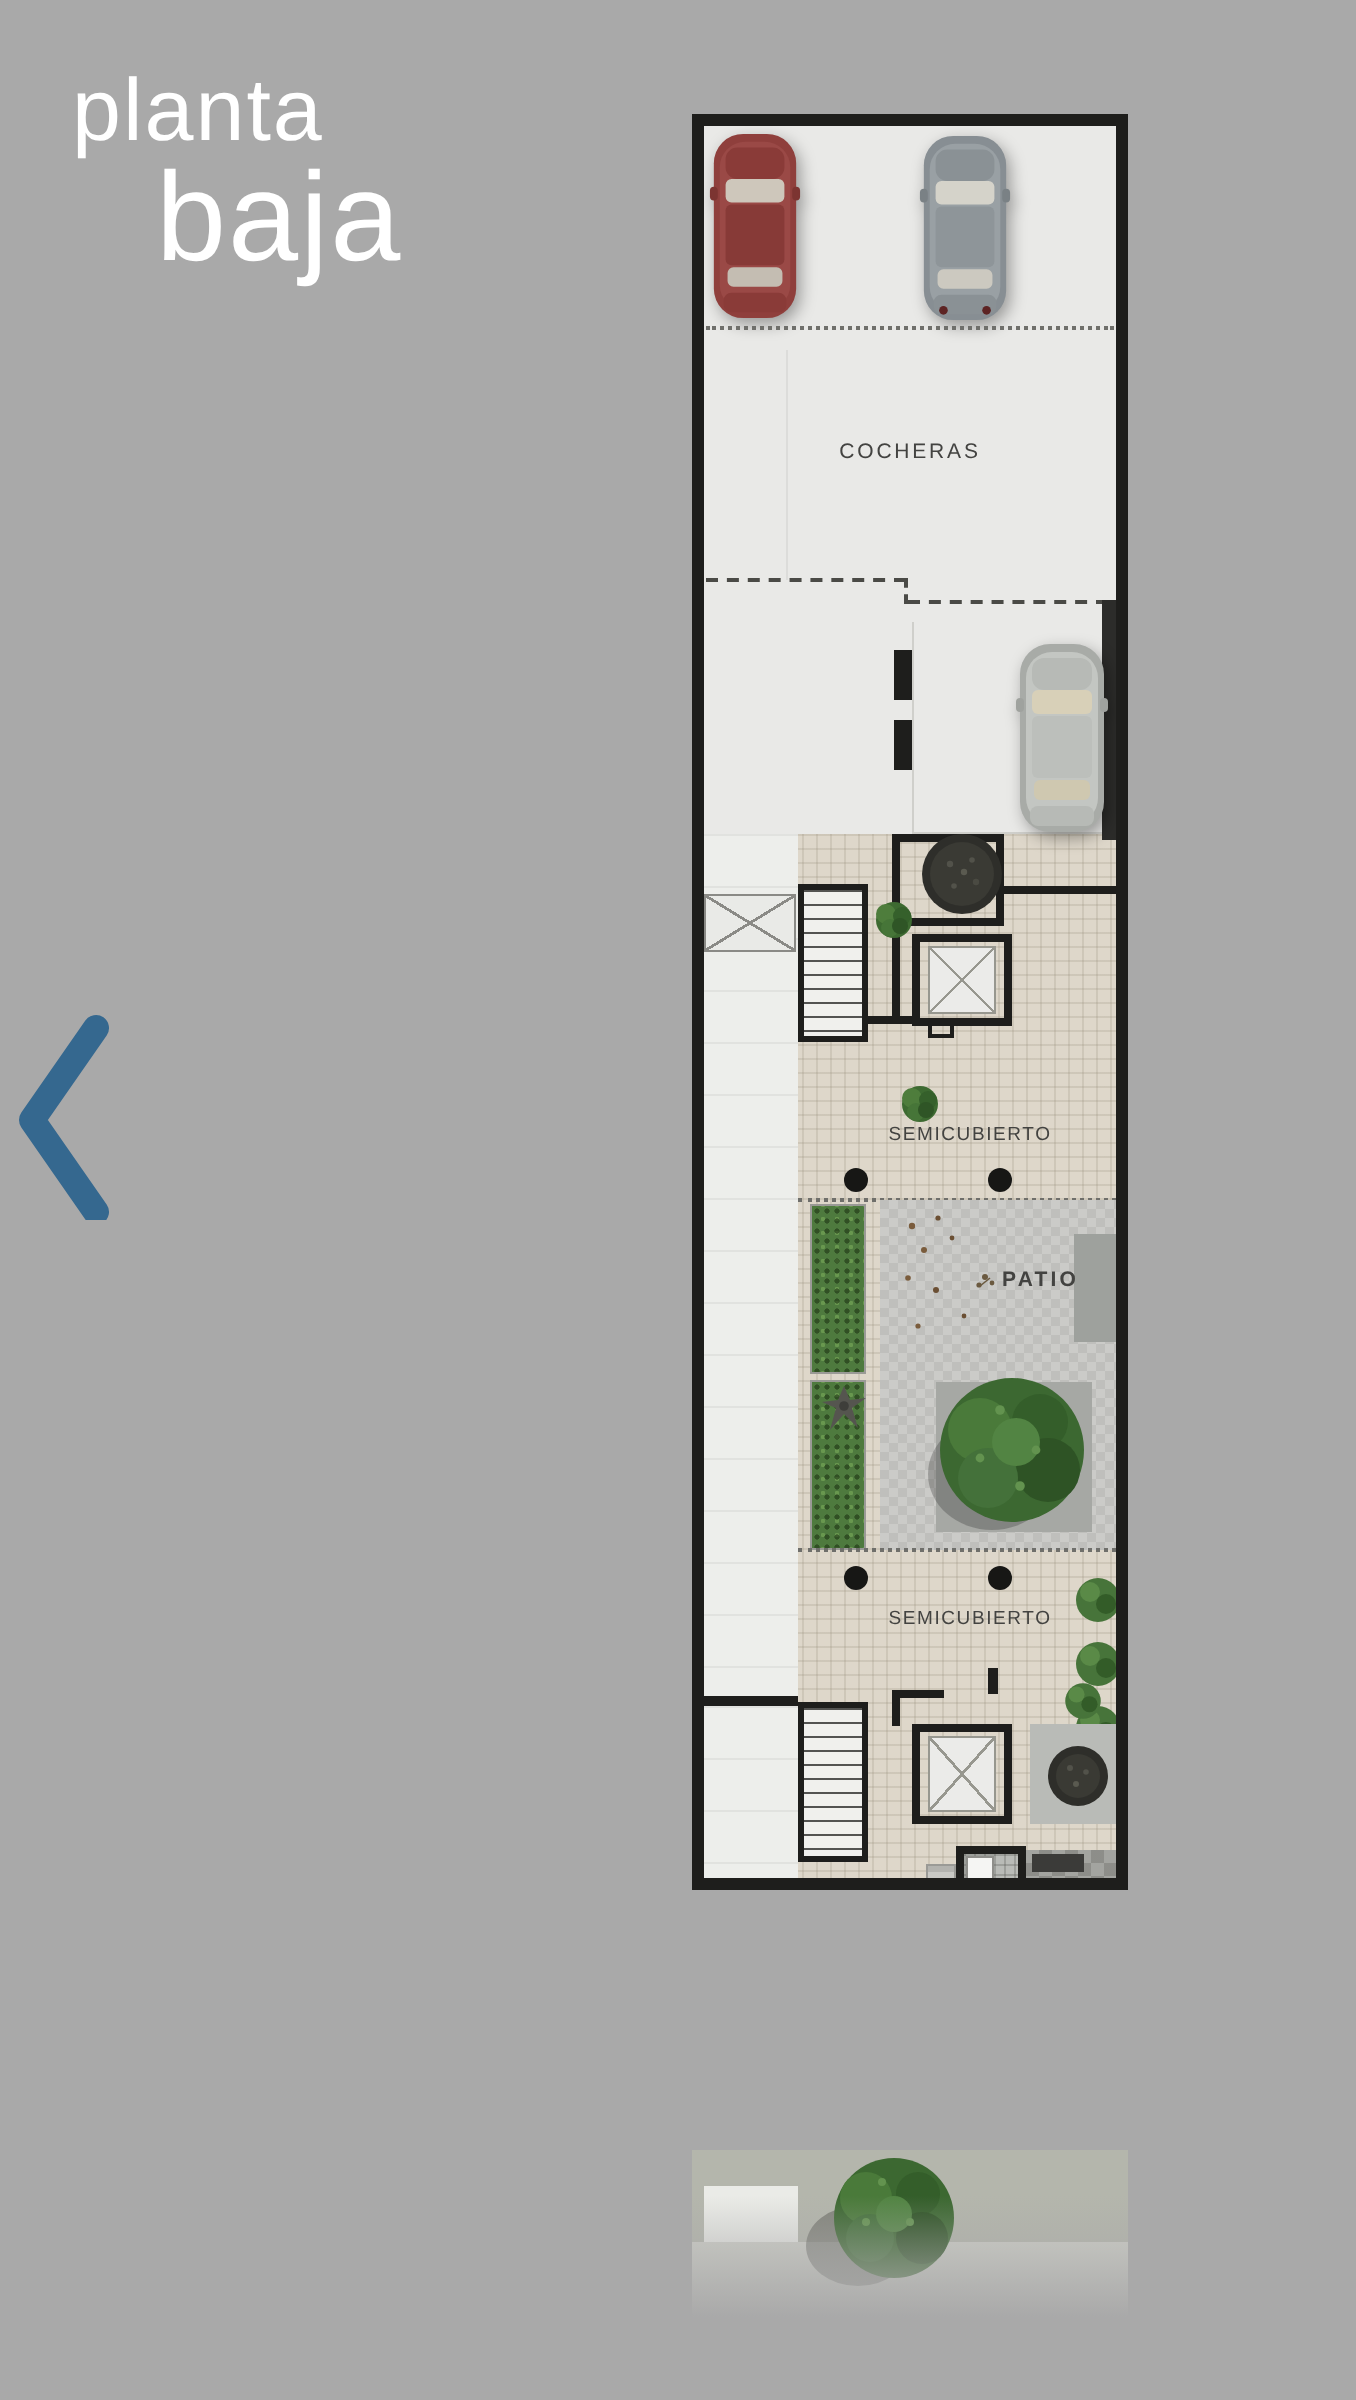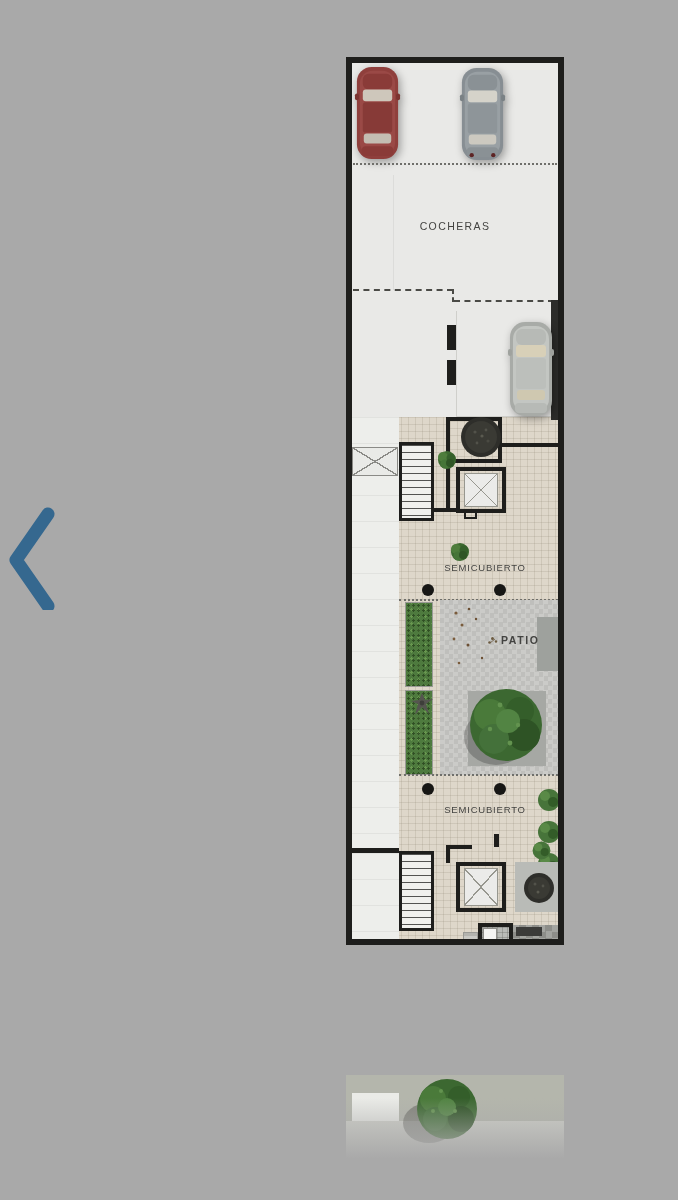--- a/index.html
+++ b/index.html
@@ -73,20 +73,24 @@
     background:var(--street,#b4b6ac);overflow:visible;}
   .sidewalk{background:var(--sidewalk,#d0d1ca);}
   .fade{position:absolute;left:340px;top:1098px;width:230px;height:84px;
     background:linear-gradient(180deg,rgba(169,169,169,0) 0%,var(--bg,#a9a9a9) 72%);}
 </style>
 </head>
 <body>
 
 <div class="stage">
 
+  <div class="title">
+    <span class="t1">planta</span>
+    <span class="t2">baja</span>
+  </div>
 
   <button class="back" aria-label="previous plan">
     <svg viewBox="0 0 58 104">
       <polyline points="42,8 10,54 42,100" fill="none" stroke="#35688f" stroke-width="13" stroke-linecap="round" stroke-linejoin="round"></polyline>
     </svg>
   </button>
 
   <figure class="plan el" style="margin:0;">
 
     <div class="el tilefloor" style="left:0;top:354px;width:206px;height:652px;"></div>

